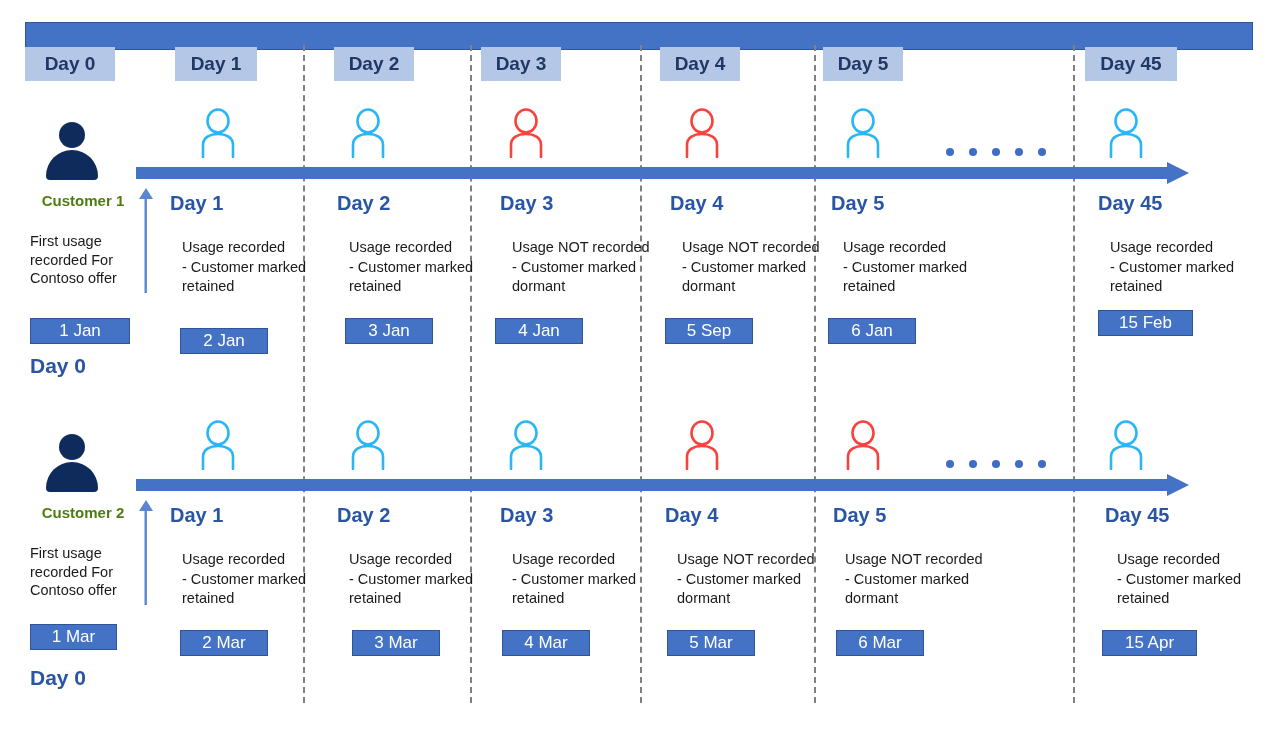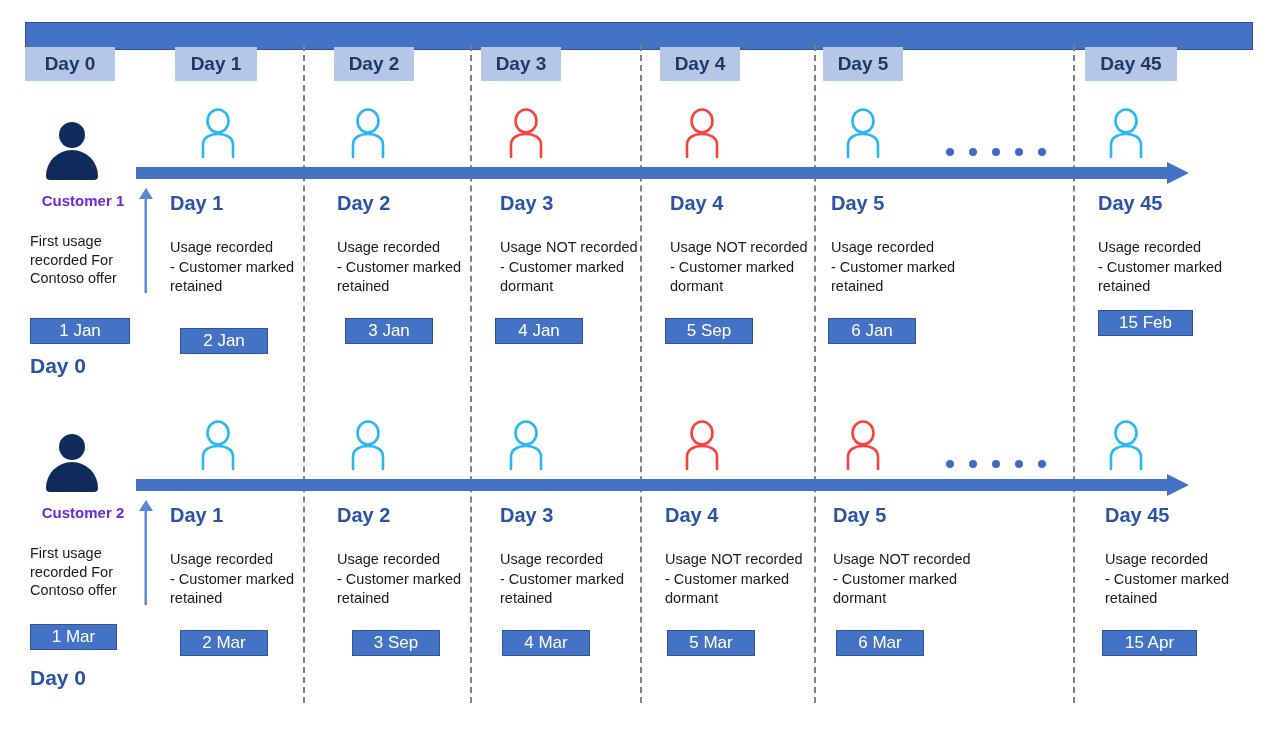--- a/index.html
+++ b/index.html
@@ -79,21 +79,21 @@
     border-radius: 26px 26px 4px 4px;
   }
   .customer-name {
     position: absolute;
     left: 28px;
     top: 92px;
     width: 110px;
     text-align: center;
     font-size: 15px;
     font-weight: bold;
-    color: #6d28d9;
+    color: #4d7c0f;
   }
 
   
   .first-usage {
     position: absolute;
     left: 30px;
     top: 132px;
     width: 105px;
     font-size: 14.5px;
     line-height: 18.5px;
@@ -137,20 +137,21 @@
   }
 
   
   .usage-text {
     position: absolute;
     top: 138px;
     width: 182px;
     font-size: 14.5px;
     line-height: 19.5px;
     color: #1a1a1a;
+    margin-left: 12px;
   }
   .usage-text b { font-weight: normal; }
 
   
   .date-badge {
     position: absolute;
     height: 26px;
     background: #4472c4;
     border: 1px solid #2f5597;
     color: #ffffff;
@@ -322,21 +323,21 @@
       </svg></div>
     <div class="day-label" style="left:170px">Day 1</div>
     <div class="usage-text" style="left:170px"><span>Usage</span><b></b><span> recorded</span><br><span>- Customer marked</span><br><b>retained</b></div>
     <div class="date-badge" style="left:180px;top:218px;width:88px">2 Mar</div>
     <div class="person" style="left:347px"><svg width="42" height="50" viewBox="0 0 42 50" fill="none" stroke="#29b6f6" stroke-width="2.6" stroke-linecap="round">
         <ellipse cx="21" cy="13" rx="10.5" ry="11.5"></ellipse>
         <path d="M6 49 V37 C6 29.5 13 26 21 26 C29 26 36 29.5 36 37 V49"></path>
       </svg></div>
     <div class="day-label" style="left:337px">Day 2</div>
     <div class="usage-text" style="left:337px"><span>Usage</span><b></b><span> recorded</span><br><span>- Customer marked</span><br><b>retained</b></div>
-    <div class="date-badge" style="left:352px;top:218px;width:88px">3 Sep</div>
+    <div class="date-badge" style="left:352px;top:218px;width:88px">3 Mar</div>
     <div class="person" style="left:505px"><svg width="42" height="50" viewBox="0 0 42 50" fill="none" stroke="#29b6f6" stroke-width="2.6" stroke-linecap="round">
         <ellipse cx="21" cy="13" rx="10.5" ry="11.5"></ellipse>
         <path d="M6 49 V37 C6 29.5 13 26 21 26 C29 26 36 29.5 36 37 V49"></path>
       </svg></div>
     <div class="day-label" style="left:500px">Day 3</div>
     <div class="usage-text" style="left:500px"><span>Usage</span><b></b><span> recorded</span><br><span>- Customer marked</span><br><b>retained</b></div>
     <div class="date-badge" style="left:502px;top:218px;width:88px">4 Mar</div>
     <div class="person" style="left:681px"><svg width="42" height="50" viewBox="0 0 42 50" fill="none" stroke="#f8423d" stroke-width="2.6" stroke-linecap="round">
         <ellipse cx="21" cy="13" rx="10.5" ry="11.5"></ellipse>
         <path d="M6 49 V37 C6 29.5 13 26 21 26 C29 26 36 29.5 36 37 V49"></path>

